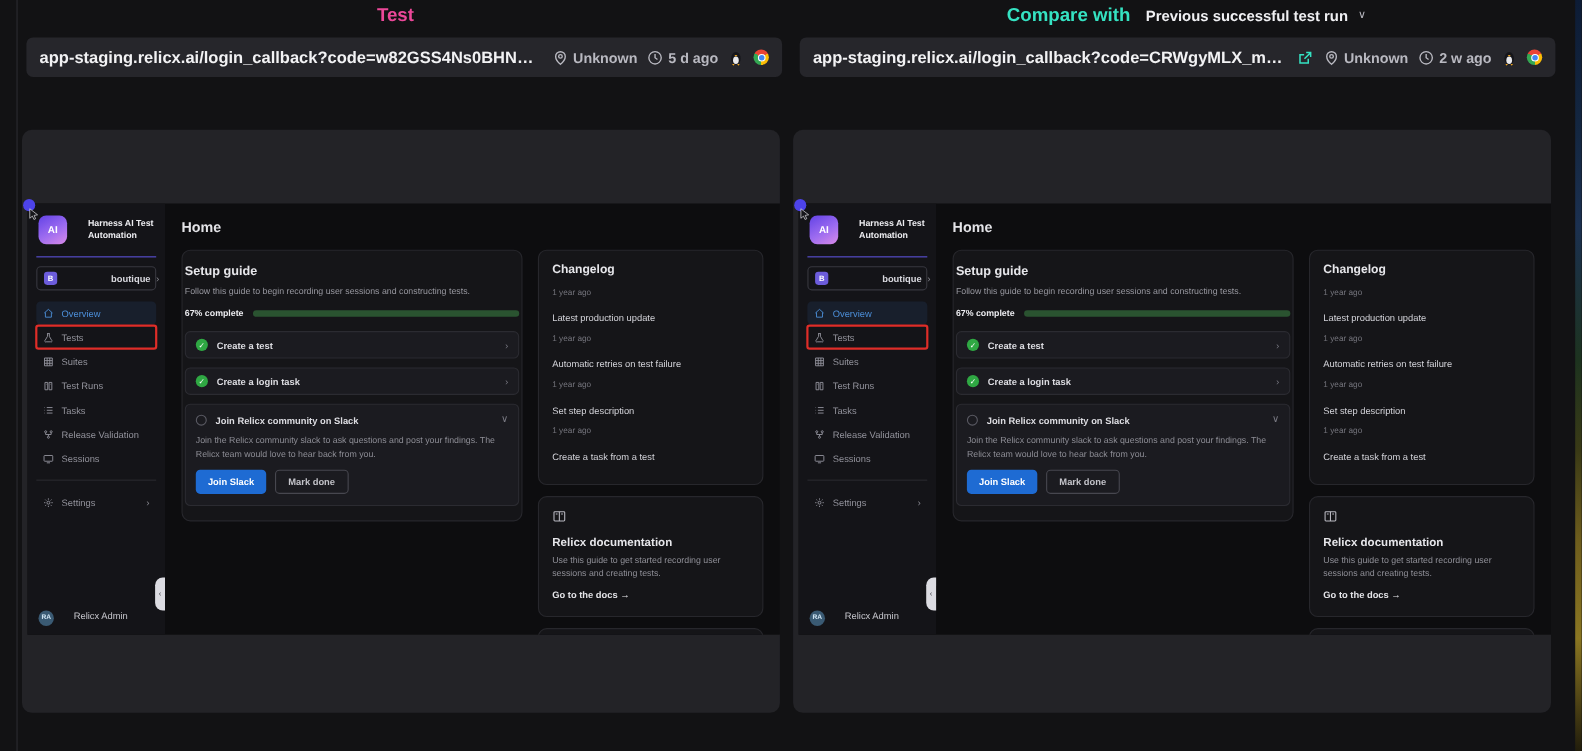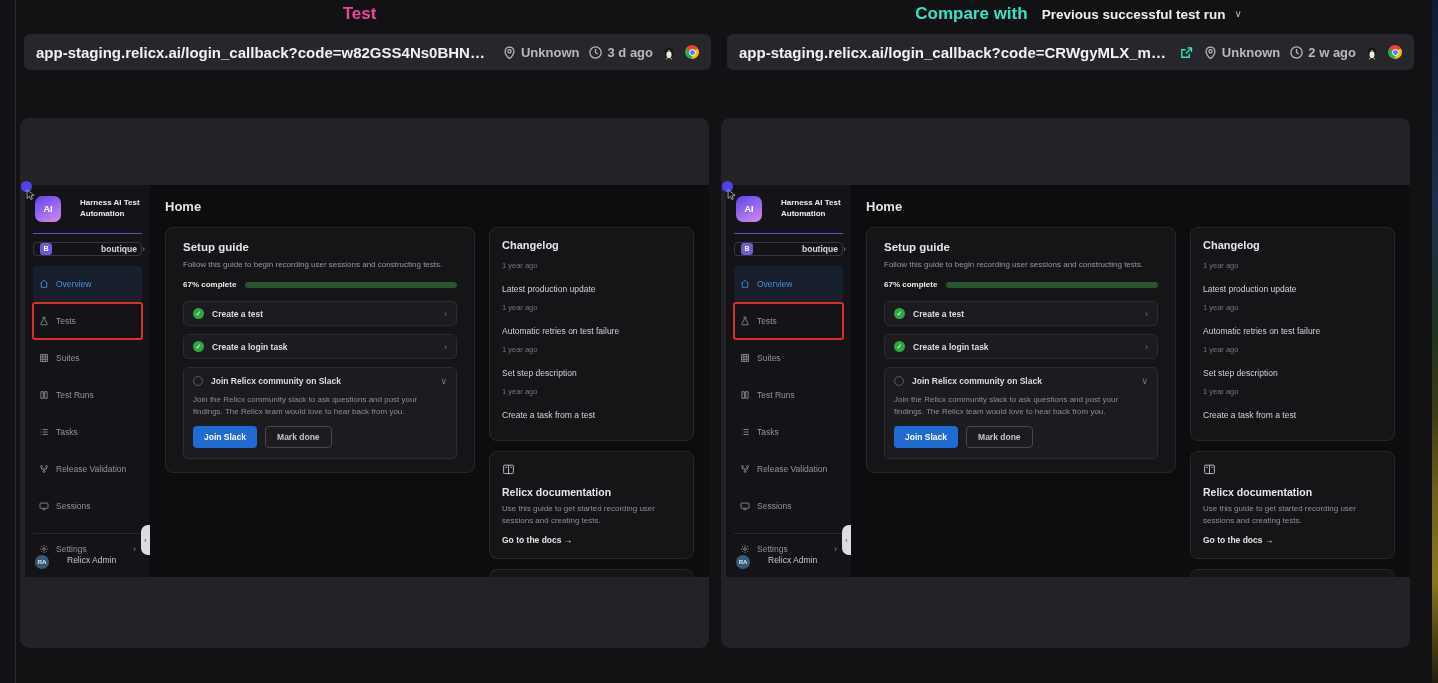--- a/index.html
+++ b/index.html
@@ -75,21 +75,21 @@
     border:1px solid #37373f; border-radius:4px; height:22px;
     display:flex; align-items:center; gap:5px; padding:0 6px; cursor:pointer;
   }
   .proj-badge { width:12px; height:12px; border-radius:3px; background:#6c5cdb; color:#fff;
     font-size:7px; font-weight:700; display:flex; align-items:center; justify-content:center; flex:0 0 auto; }
   .proj-name { font-size:8.5px; color:#d8d8de; font-weight:600;padding-left:44px; }
   .proj-chev { margin-left:auto; color:#8b8b93; font-size:9px; }
 
   .nav { margin-top:10px; display:flex; flex-direction:column; gap:1px; }
   .nav-item {
-    height:36px; display:flex; align-items:center; gap:7px; padding:0 6px;
+    height:21px; display:flex; align-items:center; gap:7px; padding:0 6px;
     color:#93939c; font-size:8.5px; font-weight:500; border-radius:4px; cursor:pointer;
   }
   .nav-item .ni { width:10px; height:10px; stroke:currentColor; fill:none; stroke-width:2; flex:0 0 auto; }
   .nav-item.active { background:rgba(52,110,186,0.13); color:#4c8ed8; }
   .nav-item.red-annotated { outline:2px solid #df2d28; outline-offset:-1px; border-radius:2px; }
 
   .side-rule { height:1px; background:#28282e; margin:9px 0; }
   .settings-row { height:21px; display:flex; align-items:center; gap:7px; padding:0 6px;
     color:#93939c; font-size:8.5px; cursor:pointer; }
   .settings-row .ni { width:10px; height:10px; stroke:currentColor; fill:none; stroke-width:2; }
@@ -103,21 +103,21 @@
     position:absolute; right:0; top:340px; width:9px; height:30px;
     background:#dcdce2; border-radius:7px 0 0 7px; z-index:4;
     display:flex; align-items:center; justify-content:center;
     color:#44444a; font-size:7px; cursor:pointer;
   }
 
   .main { flex:1; min-width:0; display:flex; flex-direction:column; padding:10px 15px; }
   .page-title { font-size:13px; font-weight:600; color:#e3e3e7; margin:4px 0 13px; }
   .content { display:flex; gap:14px; align-items:flex-start; }
 
-  .setup-card { flex:1.5; background:#151518; border:1px solid #27272c; border-radius:8px; padding:13px 17px; min-width:0; }
+  .setup-card { flex:1.5; background:#151518; border:1px solid #27272c; border-radius:8px; padding:13px 2px; min-width:0; }
   .card-title { font-size:11.5px; font-weight:600; color:#e6e6ea; }
   .card-sub { font-size:8px; color:#97979f; margin:7px 0 11px; }
   .progress-row { display:flex; align-items:center; gap:9px; margin-bottom:12px; }
   .progress-label { font-size:8px; font-weight:700; color:#ececf0; white-space:nowrap; }
   .progress-track { flex:1; height:6px; border-radius:3px; background:#2a5330; overflow:hidden; }
   .progress-fill { height:100%; border-radius:3px; background:#35b24a; }
 
   .task-row {
     background:#1b1b20; border:1px solid #2b2b31; border-radius:5px; height:25px;
     display:flex; align-items:center; gap:8px; padding:0 9px; margin-bottom:8px; cursor:pointer;
@@ -238,21 +238,21 @@
     <span class="meta">
       <svg class="mi">
           <use href="#i-pin"></use>
         </svg>
       <span class="meta-text">Unknown</span>
     </span>
     <span class="meta">
       <svg class="mi">
           <use href="#i-clock"></use>
         </svg>
-      <span class="meta-text">3 d ago</span>
+      <span class="meta-text">5 d ago</span>
     </span>
     <svg class="tux">
         <use href="#i-tux"></use>
       </svg>
     <span class="chrome-icon">
         <span class="chrome-in"></span>
       </span>
   </div>
   <div class="urlbar">
     <span class="url-text">app-staging.relicx.ai/login_callback?code=CRWgyMLX_mqYPe...</span>

